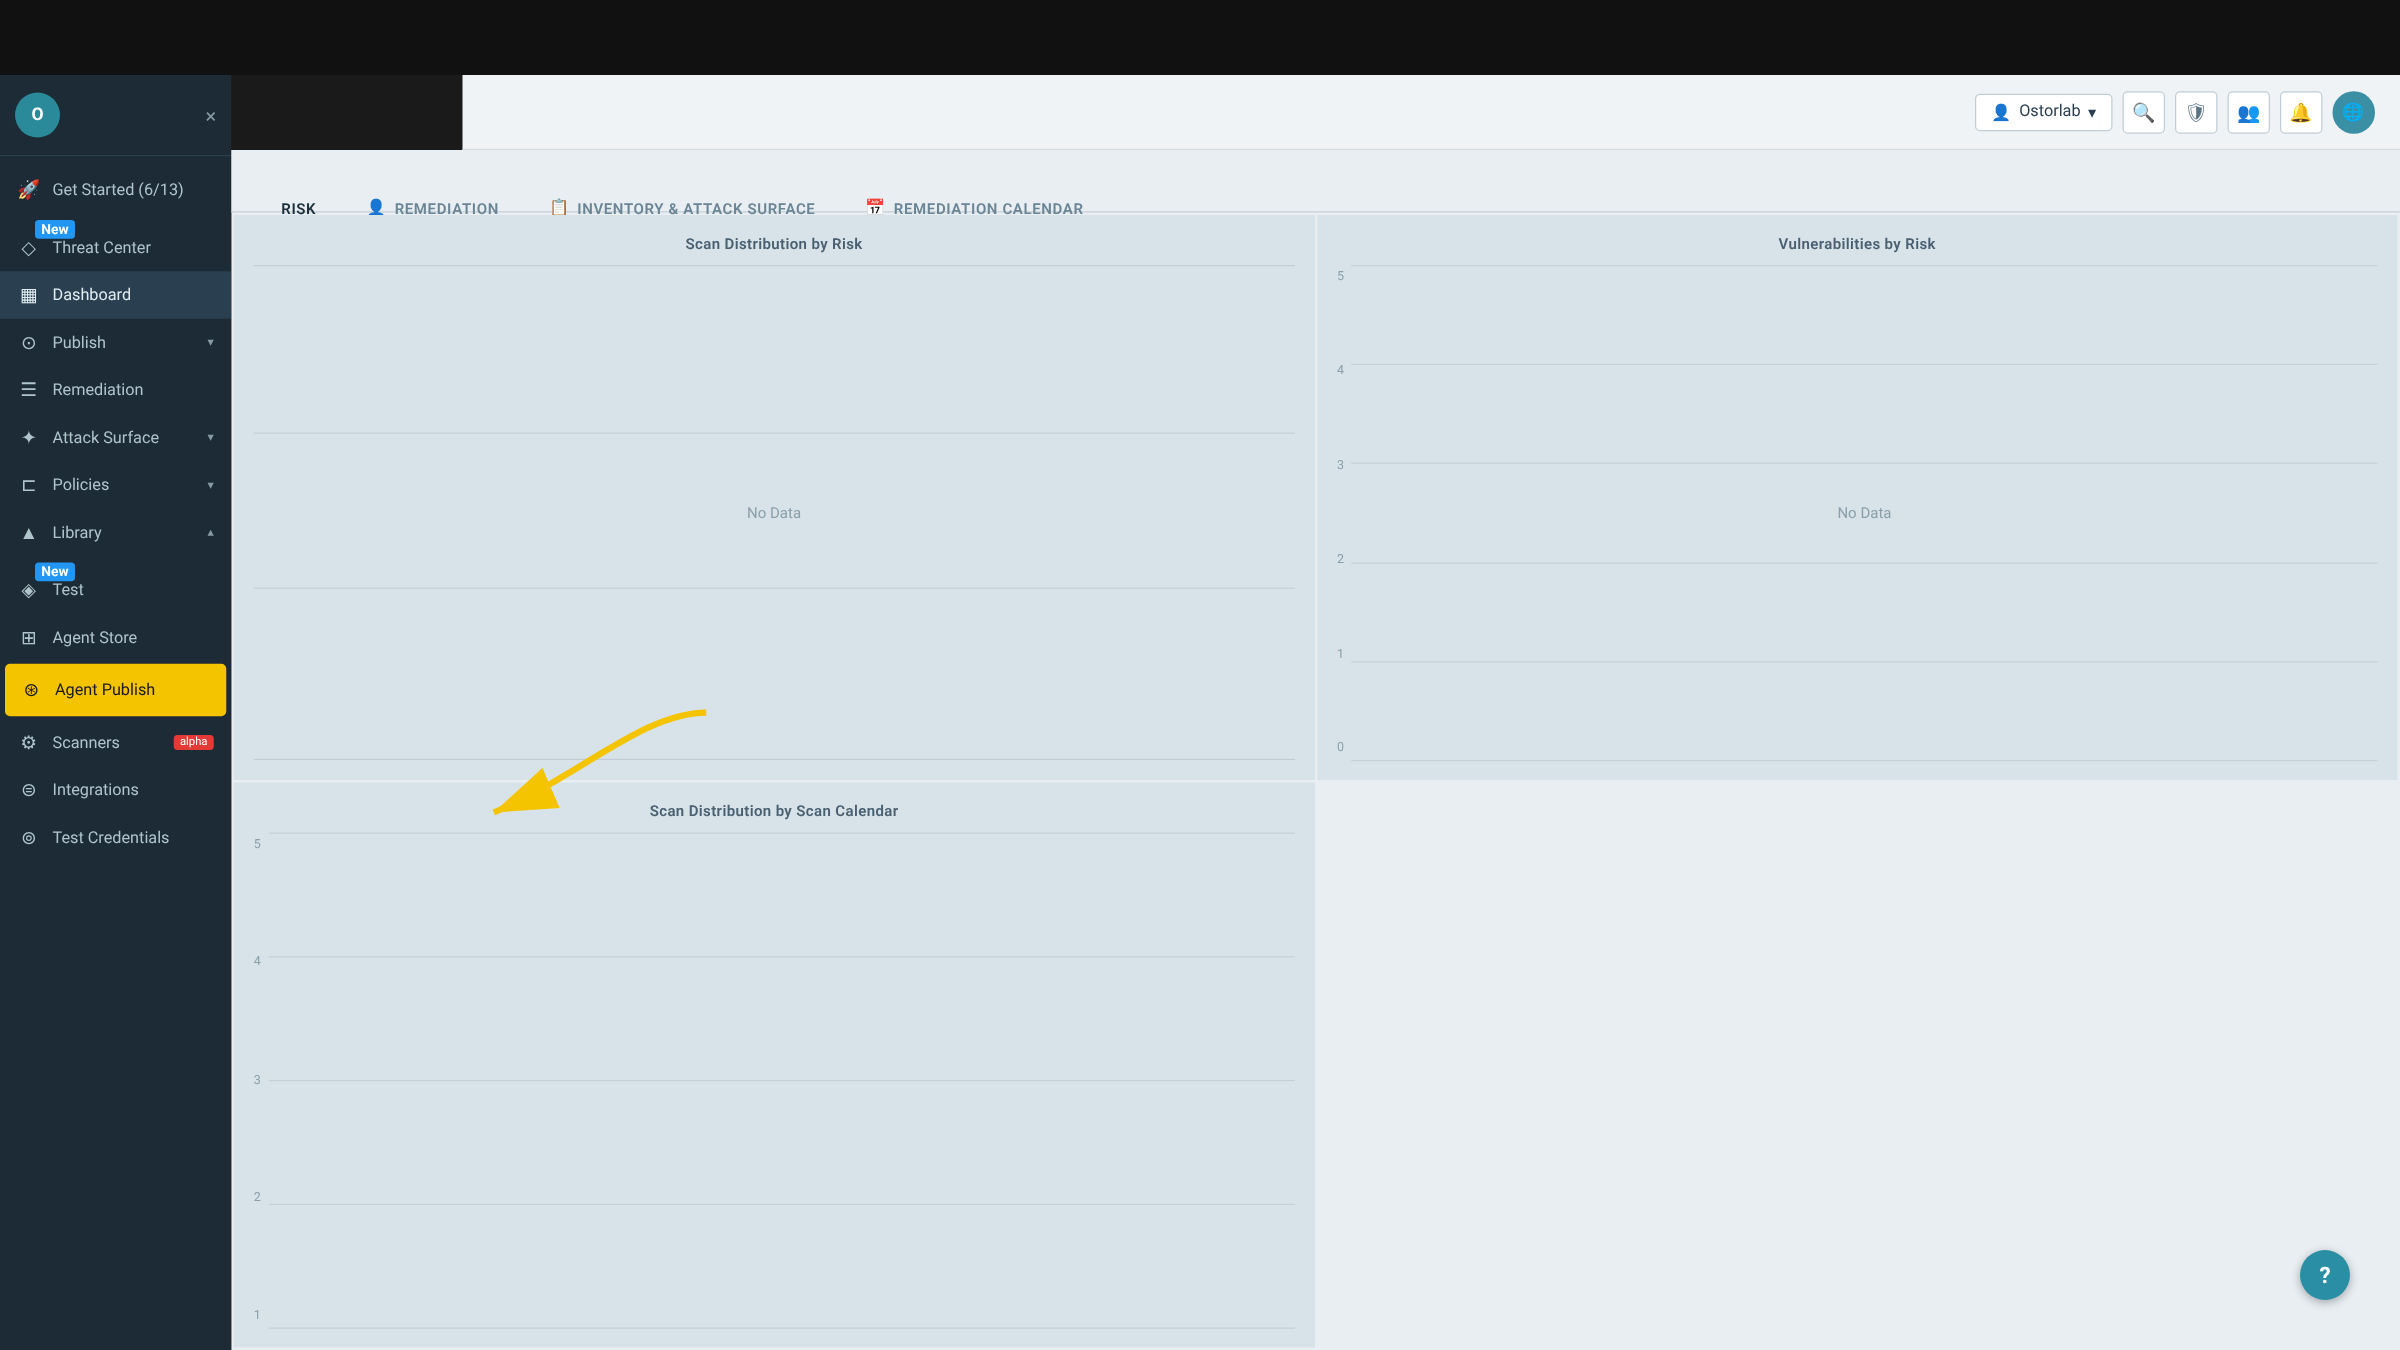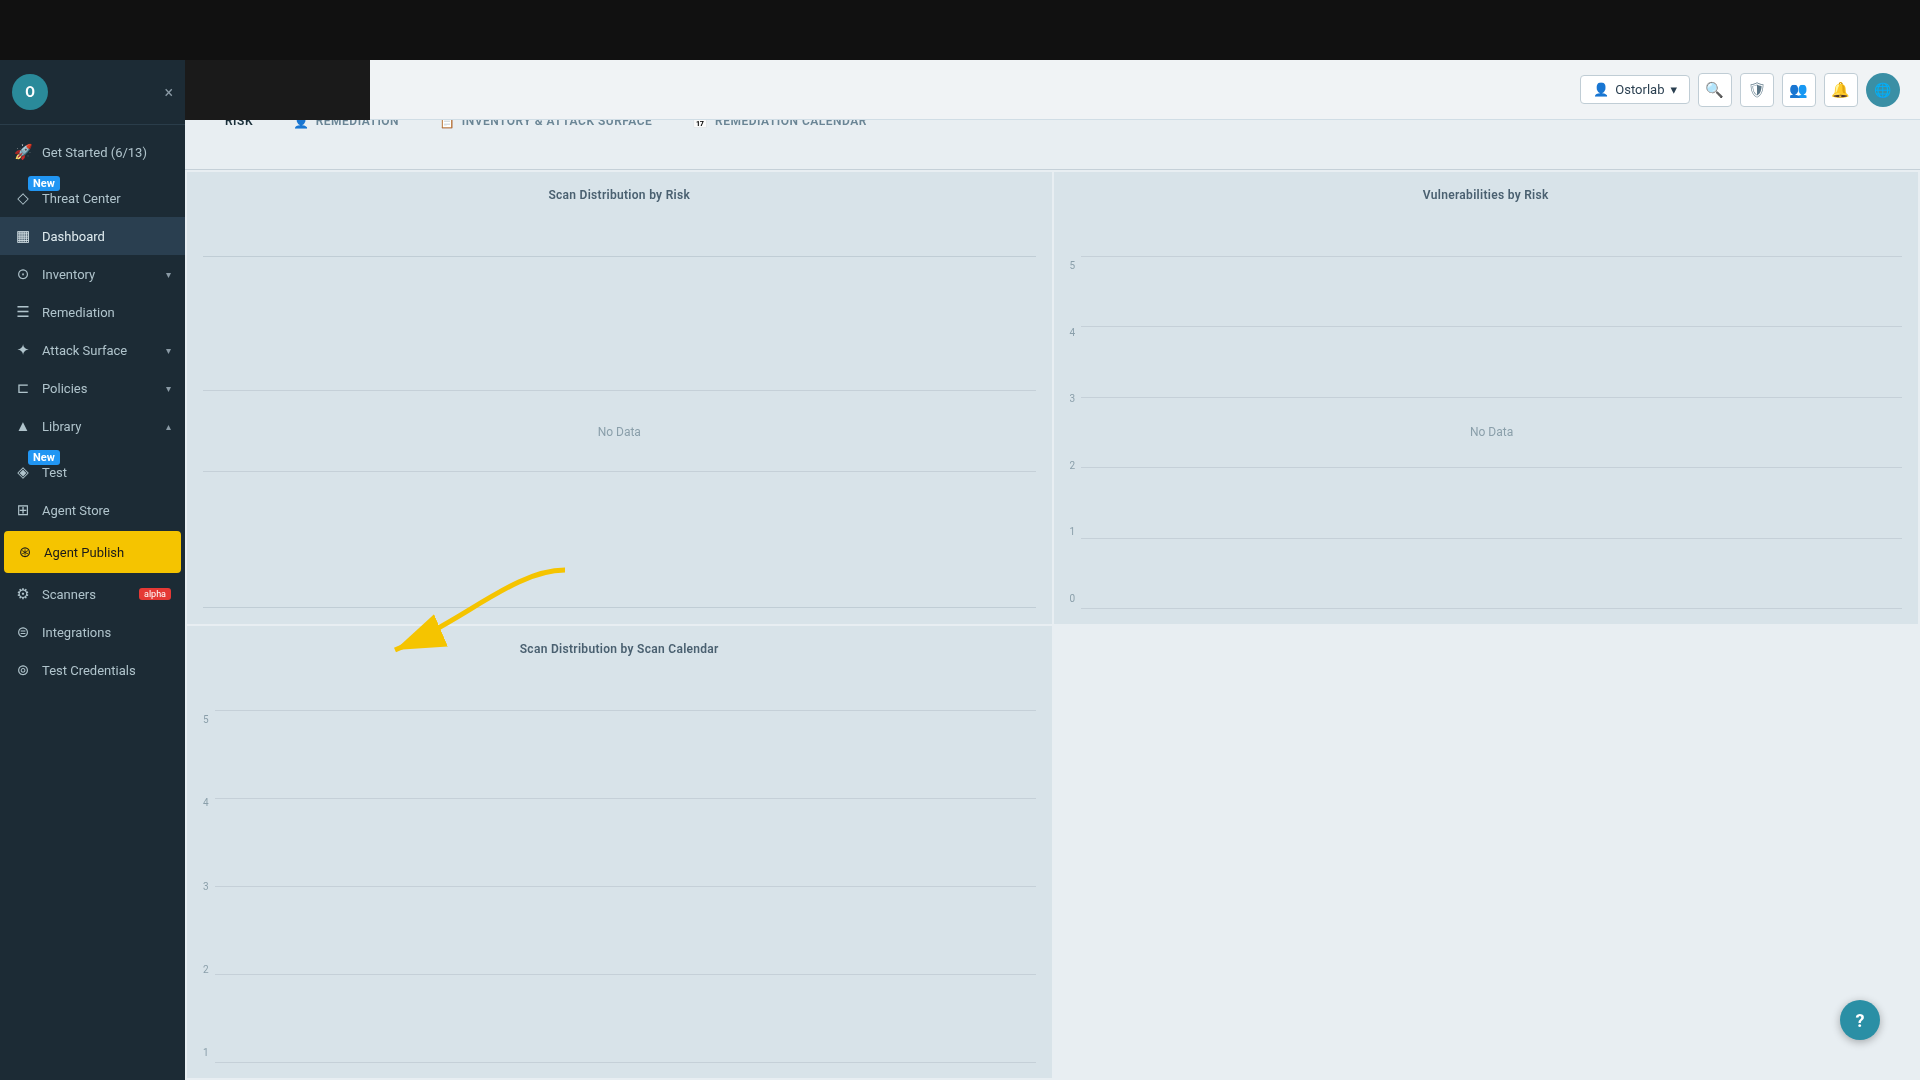--- a/index.html
+++ b/index.html
@@ -183,21 +183,21 @@
     .tabs-bar {
       display: flex;
       align-items: center;
       background: #e8eef2;
       border-bottom: 1px solid #c5d0d8;
       padding: 0 20px;
       height: 50px;
     }
     .tab-item {
       display: flex;
-      align-items: flex-start;
+      align-items: flex-end;
       gap: 6px;
       padding: 0 20px;
       height: 62px;
       font-size: 12px;
       font-weight: 600;
       color: #6a8595;
       cursor: pointer;
       border-bottom: 2px solid transparent;
       text-transform: uppercase;
       letter-spacing: 0.5px;
@@ -218,21 +218,20 @@
       flex: 1;
       padding: 2px;
       overflow: hidden;
     }
     .chart-card {
       background: #d8e3e9;
       display: flex;
       flex-direction: column;
       padding: 16px;
       position: relative;
-      gap: 44px;
     }
     .chart-title {
       font-size: 12px;
       font-weight: 600;
       color: #4a6070;
       text-align: center;
       margin-bottom: 10px;
       letter-spacing: 0.3px;
     }
     .chart-body {
@@ -306,21 +305,21 @@
         <span class="nav-label" style="margin-top:8px;">Threat Center</span>
       </div>
 
       <div class="nav-item active">
         <span class="nav-icon">▦</span>
         <span class="nav-label">Dashboard</span>
       </div>
 
       <div class="nav-item">
         <span class="nav-icon">⊙</span>
-        <span class="nav-label">Inventory</span>
+        <span class="nav-label">Publish</span>
         <span class="nav-arrow">▾</span>
       </div>
 
       <div class="nav-item">
         <span class="nav-icon">☰</span>
         <span class="nav-label">Remediation</span>
       </div>
 
       <div class="nav-item">
         <span class="nav-icon">✦</span>

